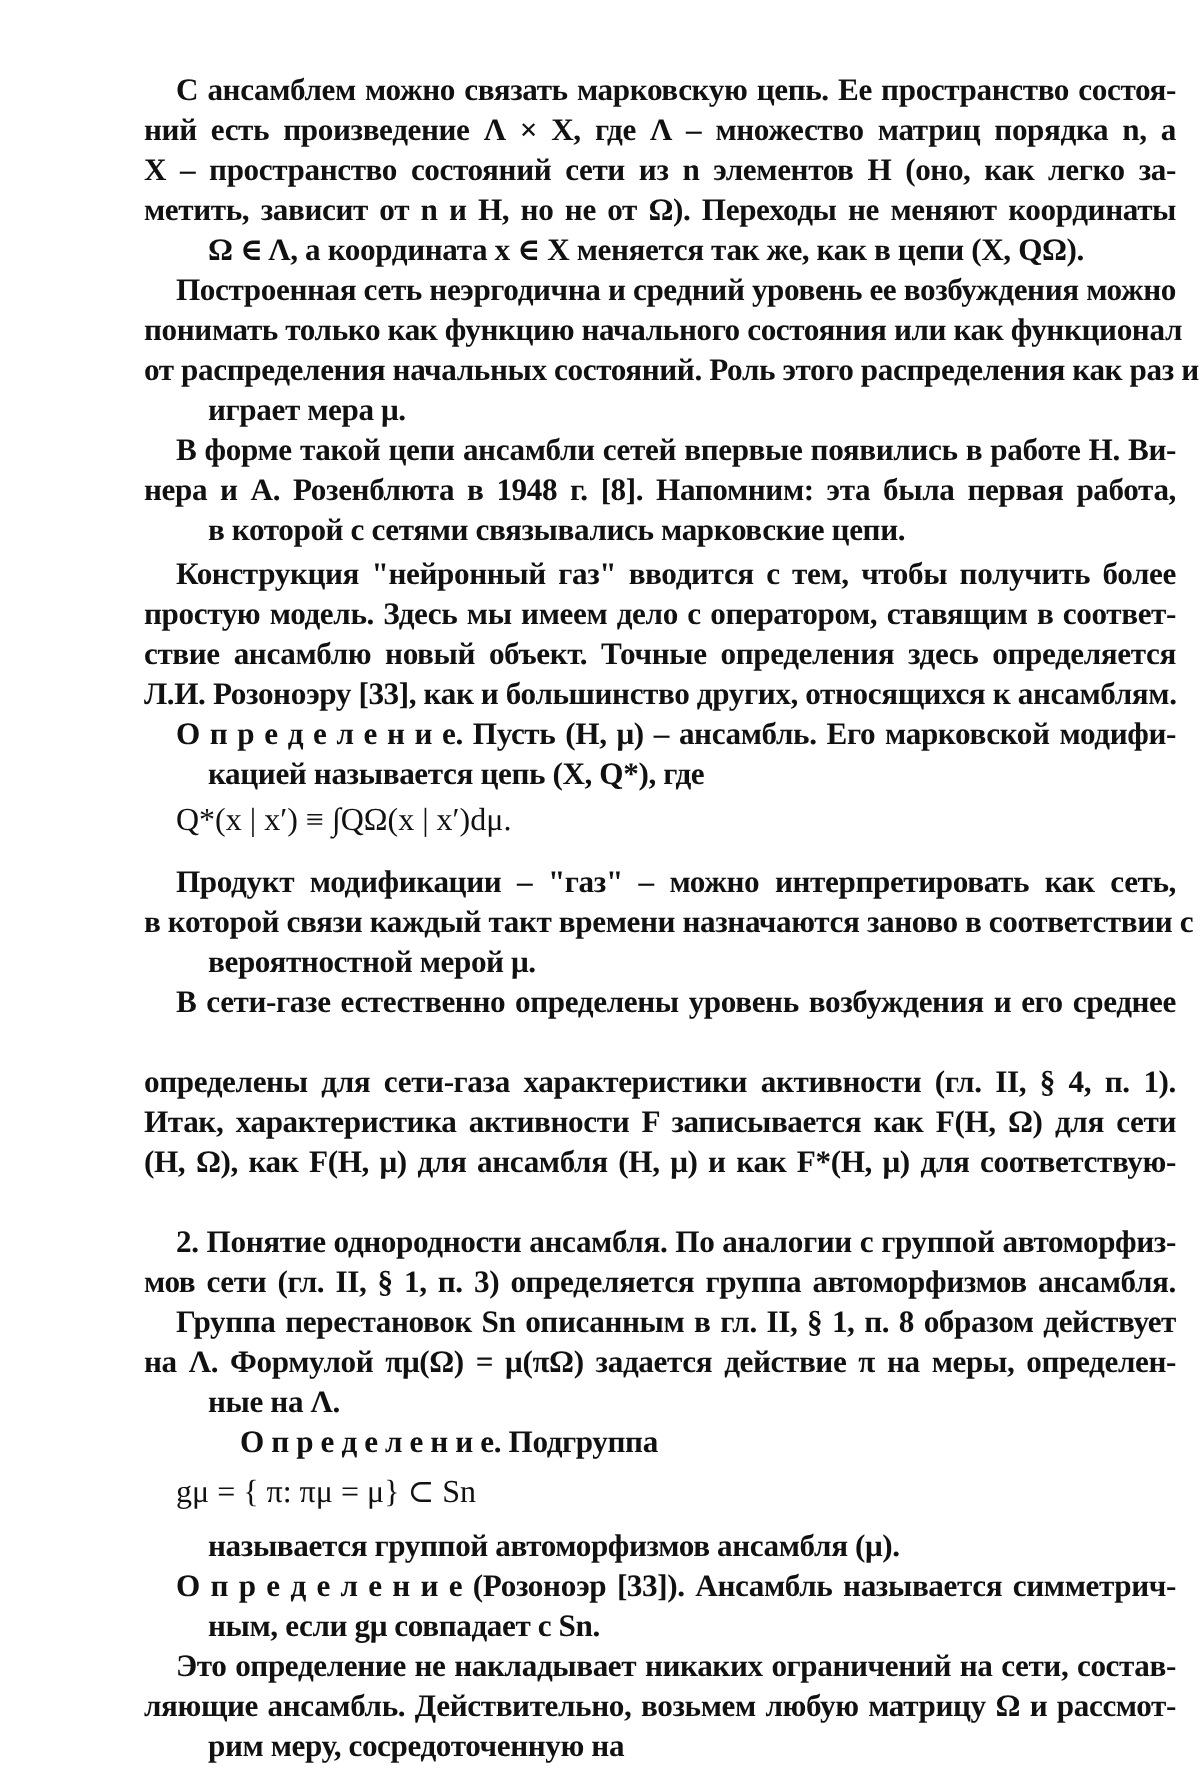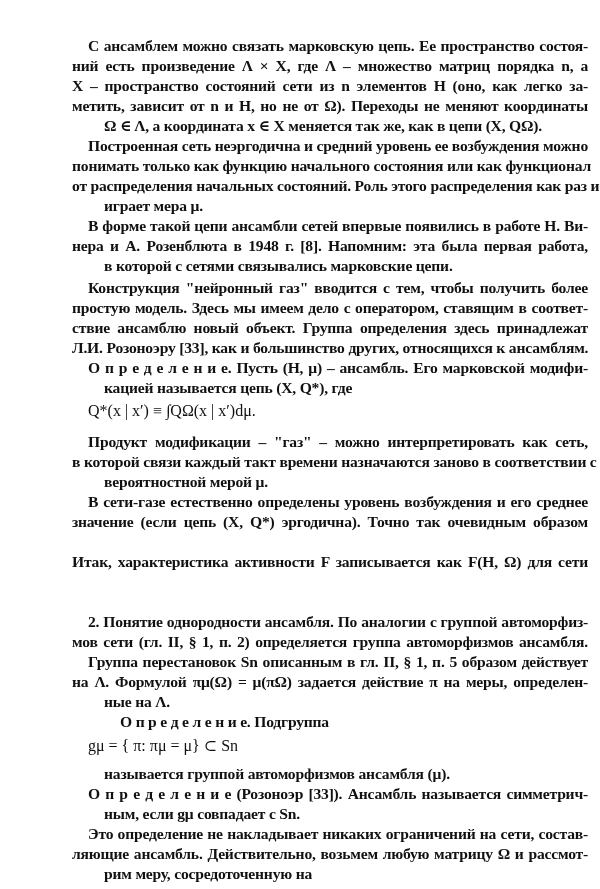--- a/index.html
+++ b/index.html
@@ -34,38 +34,39 @@
   <div class="line" style="top:156px">понимать только как функцию начального состояния или как функционал</div>
   <div class="line" style="top:176px">от распределения начальных состояний. Роль этого распределения как раз и</div>
   <div class="line last" style="top:196px">играет мера  μ.</div>
 
   <div class="line ind" style="top:216px">В форме такой цепи ансамбли сетей впервые появились в работе Н. Ви-</div>
   <div class="line" style="top:236px">нера и А. Розенблюта в 1948 г. [8]. Напомним: эта была первая работа,</div>
   <div class="line last" style="top:256px">в которой с сетями связывались марковские цепи.</div>
 
   <div class="line ind" style="top:278px">Конструкция "нейронный газ" вводится с тем, чтобы получить более</div>
   <div class="line" style="top:298px">простую модель. Здесь мы имеем дело с оператором, ставящим в соответ-</div>
-  <div class="line" style="top:318px">ствие ансамблю новый объект. Группа определения здесь принадлежат</div>
+  <div class="line" style="top:318px">ствие ансамблю новый объект. Точные определения здесь определяется</div>
   <div class="line" style="top:338px">Л.И. Розоноэру [33], как и большинство других, относящихся к ансамблям.</div>
 
   <div class="line ind" style="top:358px">О п р е д е л е н и е. Пусть  (H, μ) – ансамбль. Его марковской модифи-</div>
   <div class="line last" style="top:378px">кацией называется цепь  (X, Q*), где</div>
   <div class="formula" style="left:88px; top:402px">Q*(x | x′) ≡ ∫QΩ(x | x′)dμ.</div>
 
   <div class="line ind" style="top:432px">Продукт модификации – "газ" – можно интерпретировать как сеть,</div>
   <div class="line" style="top:452px">в которой связи каждый такт времени назначаются заново в соответствии с</div>
   <div class="line last" style="top:472px">вероятностной мерой  μ.</div>
 
   <div class="line ind" style="top:492px">В сети-газе естественно определены уровень возбуждения и его среднее</div>
-  <div class="line" style="top:512px">значение (если цепь  (X, Q*)  эргодична). Точно так очевидным образом</div>
+  <div class="line" style="top:532px">определены для сети-газа характеристики активности (гл. II, § 4, п. 1).</div>
   <div class="line" style="top:552px">Итак, характеристика активности  F  записывается как  F(H, Ω) для   сети</div>
+  <div class="line" style="top:572px">(H, Ω), как  F(H, μ) для ансамбля  (H, μ) и как  F*(H, μ) для  соответствую-</div>
 
   <div class="line ind" style="top:612px">2. Понятие однородности ансамбля. По аналогии с группой автоморфиз-</div>
-  <div class="line" style="top:632px">мов сети (гл. II, § 1, п. 2) определяется группа автоморфизмов ансамбля.</div>
-  <div class="line ind" style="top:652px">Группа перестановок  Sn  описанным в гл. II, § 1, п. 5 образом действует</div>
+  <div class="line" style="top:632px">мов сети (гл. II, § 1, п. 3) определяется группа автоморфизмов ансамбля.</div>
+  <div class="line ind" style="top:652px">Группа перестановок  Sn  описанным в гл. II, § 1, п. 8 образом действует</div>
   <div class="line" style="top:672px">на  Λ. Формулой  πμ(Ω) = μ(πΩ)  задается действие  π  на меры, определен-</div>
   <div class="line last" style="top:692px">ные на  Λ.</div>
   <div class="line ind last" style="top:712px">О п р е д е л е н и е. Подгруппа</div>
   <div class="formula" style="left:88px; top:736px">gμ  = { π: πμ = μ} ⊂ Sn</div>
 
   <div class="line last" style="top:764px">называется группой автоморфизмов ансамбля  (μ).</div>
   <div class="line ind" style="top:784px">О п р е д е л е н и е  (Розоноэр [33]). Ансамбль называется симметрич-</div>
   <div class="line ind" style="top:824px">Это определение не накладывает никаких ограничений на сети, состав-</div>
   <div class="line last" style="top:804px">ным, если  gμ  совпадает с  Sn.</div>
   <div class="line" style="top:844px">ляющие ансамбль. Действительно, возьмем любую матрицу  Ω  и рассмот-</div>

